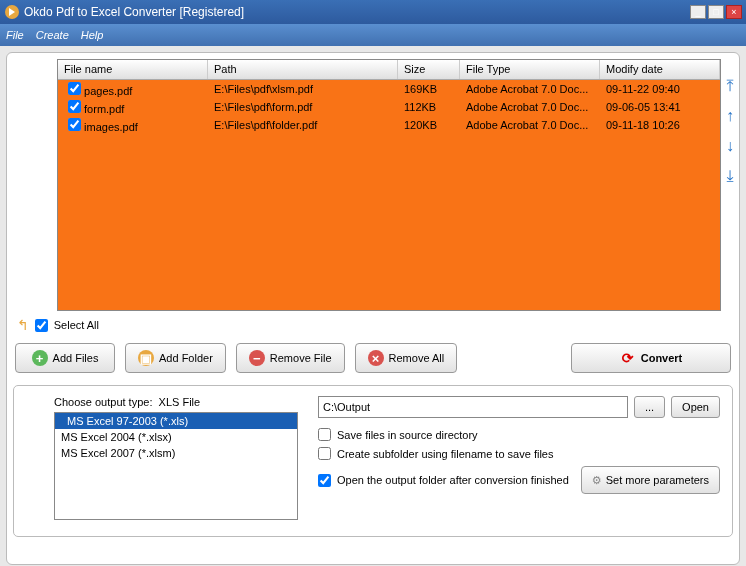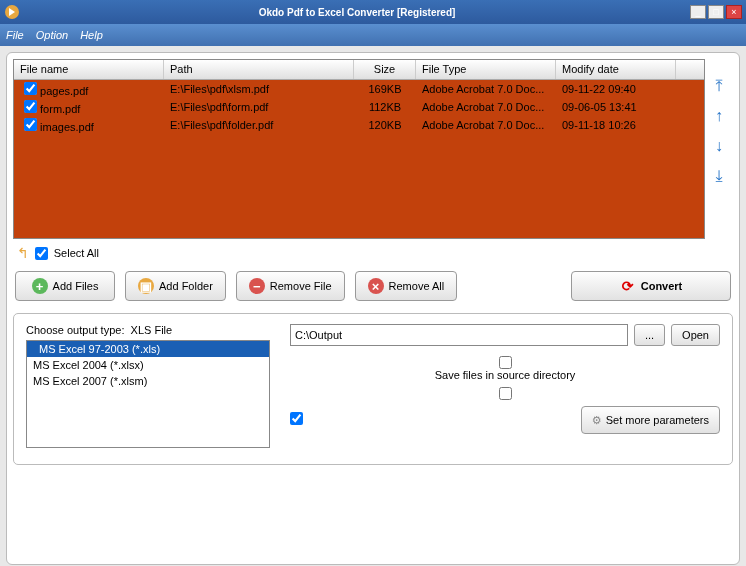--- a/index.html
+++ b/index.html
@@ -1,36 +1,36 @@
 <!DOCTYPE html>
 <html><head>
 <meta charset="utf-8">
 <style>
 * { box-sizing: border-box; margin: 0; padding: 0; font-family: Tahoma, Arial, sans-serif; font-size: 11px; }
 body { background: #e8e8e8; width: 746px; height: 566px; overflow: hidden; }
 
 .titlebar { background: linear-gradient(to bottom, #3a6fb5, #2d5a9e); height: 24px; display: flex; align-items: center; padding: 0 4px; color: #fff; }
 .titlebar-icon { width: 16px; height: 16px; margin-right: 4px; }
-.titlebar-text { flex: 1; font-weight: bold; font-size: 10px; text-align: center; }
+.titlebar-text { flex: 1; font-weight: normal; font-size: 12px; }
 .titlebar-btns { display: flex; gap: 2px; }
 .tbtn { width: 16px; height: 14px; border: 1px solid #888; background: #eee; font-size: 9px; line-height: 12px; text-align: center; cursor: pointer; }
 .tbtn.close { background: #d44; color: #fff; border-color: #a22; }
 
 .menubar { background: linear-gradient(to bottom, #5a8fd0, #4070b0); height: 22px; display: flex; align-items: center; padding: 0 6px; color: #fff; gap: 12px; }
 .menubar span { cursor: pointer; font-style: italic; }
 
 .main { background: #fff; border: 1px solid #bbb; border-radius: 6px; margin: 6px; padding: 6px; height: 513px; }
 
 .file-list-wrap { display: flex; }
-.file-list { border: 1px solid #888; flex: 1; height: 180px; background: #c2410c; }
+.file-list { border: 1px solid #888; flex: 1; height: 252px; background: #f97316; margin-left: 44px; }
 .fl-header { display: flex; background: linear-gradient(to bottom, #fff, #e0e0e0); border-bottom: 1px solid #aaa; height: 20px; }
 .fl-header div { border-right: 1px solid #ccc; padding: 3px 6px; }
 .col-name { width: 150px; }
 .col-path { width: 190px; }
-.col-size { width: 62px; text-align: center; }
+.col-size { width: 62px; text-align: left; }
 .col-type { width: 140px; }
 .col-date { width: 120px; }
 .fl-row { display: flex; height: 18px; align-items: center; }
 .fl-row > div { padding: 0 6px; overflow: hidden; white-space: nowrap; }
 .fl-row input { margin-left: 4px; }
 
 .side-arrows { width: 28px; display: flex; flex-direction: column; align-items: center; padding-top: 18px; gap: 12px; }
 .arrow-btn { width: 18px; height: 18px; color: #2875c7; font-size: 16px; text-align: center; cursor: pointer; }
 
 .below-list { display: flex; align-items: center; gap: 6px; padding: 6px 4px; }
@@ -39,30 +39,30 @@
 .btn-row { display: flex; gap: 10px; padding: 4px 2px; }
 .btn { background: linear-gradient(to bottom, #fefefe, #e2e2e2); border: 1px solid #999; border-radius: 4px; height: 30px; padding: 0 12px; display: flex; align-items: center; gap: 5px; cursor: pointer; min-width: 100px; justify-content: center; font-size: 12px; }
 .btn .ico { width: 16px; height: 16px; display: inline-flex; align-items: center; justify-content: center; border-radius: 50%; font-size: 13px; font-weight: bold; }
 .ico.green { background: #5cb85c; color: #fff; }
 .ico.orange { background: #e8a840; color: #fff; }
 .ico.red { background: #d9534f; color: #fff; }
 .btn.convert { margin-left: auto; width: 160px; font-weight: bold; }
 .ico.convert-ico { color: #d00; font-size: 14px; }
 
 .bottom-panel { border: 1px solid #bbb; border-radius: 5px; margin-top: 8px; padding: 10px 12px; display: flex; gap: 20px; height: 152px; }
-.left-panel { width: 244px; }
+.left-panel { width: 244px; margin-left: 28px; }
 .right-panel { flex: 1; }
 .label { margin-bottom: 4px; }
 .listbox { border: 1px solid #888; height: 108px; background: #fff; }
 .listbox .item { padding: 2px 6px; cursor: pointer; }
 .listbox .item.selected { background: #1a5fb4; color: #fff; padding-left: 12px; }
 .folder-row { display: flex; gap: 6px; margin-bottom: 10px; }
 .folder-input { flex: 1; border: 1px solid #888; height: 22px; padding: 0 4px; }
 .small-btn { border: 1px solid #999; background: linear-gradient(to bottom, #fefefe, #e2e2e2); border-radius: 3px; height: 22px; padding: 0 10px; cursor: pointer; }
-.chk-row { display: flex; align-items: center; margin: 6px 0; flex-direction: column; }
+.chk-row { display: flex; align-items: center; gap: 6px; margin: 6px 0; }
 .chk-row input { width: 13px; height: 13px; }
 .more-btn { float: right; border: 1px solid #999; background: linear-gradient(to bottom, #fefefe, #e2e2e2); border-radius: 4px; height: 28px; padding: 0 10px; cursor: pointer; display: inline-flex; align-items: center; gap: 4px; }
 .gear { color: #888; }
 .row-flex { display: flex; }
 .row-flex-right { margin-left: auto; }
 </style>
 </head>
 <body>
 
 <div class="titlebar">
@@ -73,21 +73,21 @@
   <span class="titlebar-text">Okdo Pdf to Excel Converter [Registered]</span>
   <div class="titlebar-btns">
     <div class="tbtn">_</div>
     <div class="tbtn">□</div>
     <div class="tbtn close">×</div>
   </div>
 </div>
 
 <div class="menubar">
   <span>File</span>
-  <span>Option</span>
+  <span>Create</span>
   <span>Help</span>
 </div>
 
 <div class="main">
 
   <div class="file-list-wrap">
     <div class="file-list">
       <div class="fl-header">
         <div class="col-name">File name</div>
         <div class="col-path">Path</div>
@@ -172,24 +172,26 @@
         <input class="folder-input" value="C:\Output" style="">
         <button class="small-btn">...</button>
         <button class="small-btn">Open</button>
       </div>
       <div class="chk-row">
         <input type="checkbox" style="">
         <span>Save files in source directory</span>
       </div>
       <div class="chk-row">
         <input type="checkbox" style="">
+        <span>Create subfolder using filename to save files</span>
       </div>
       <div class="row-flex">
         <div class="chk-row">
           <input type="checkbox" checked="" style="">
+          <span>Open the output folder after conversion finished</span>
         </div>
         <div class="row-flex-right">
           <button class="more-btn">
             <span class="gear">⚙</span>
             <span>Set more parameters</span>
           </button>
         </div>
       </div>
     </div>
   </div>

